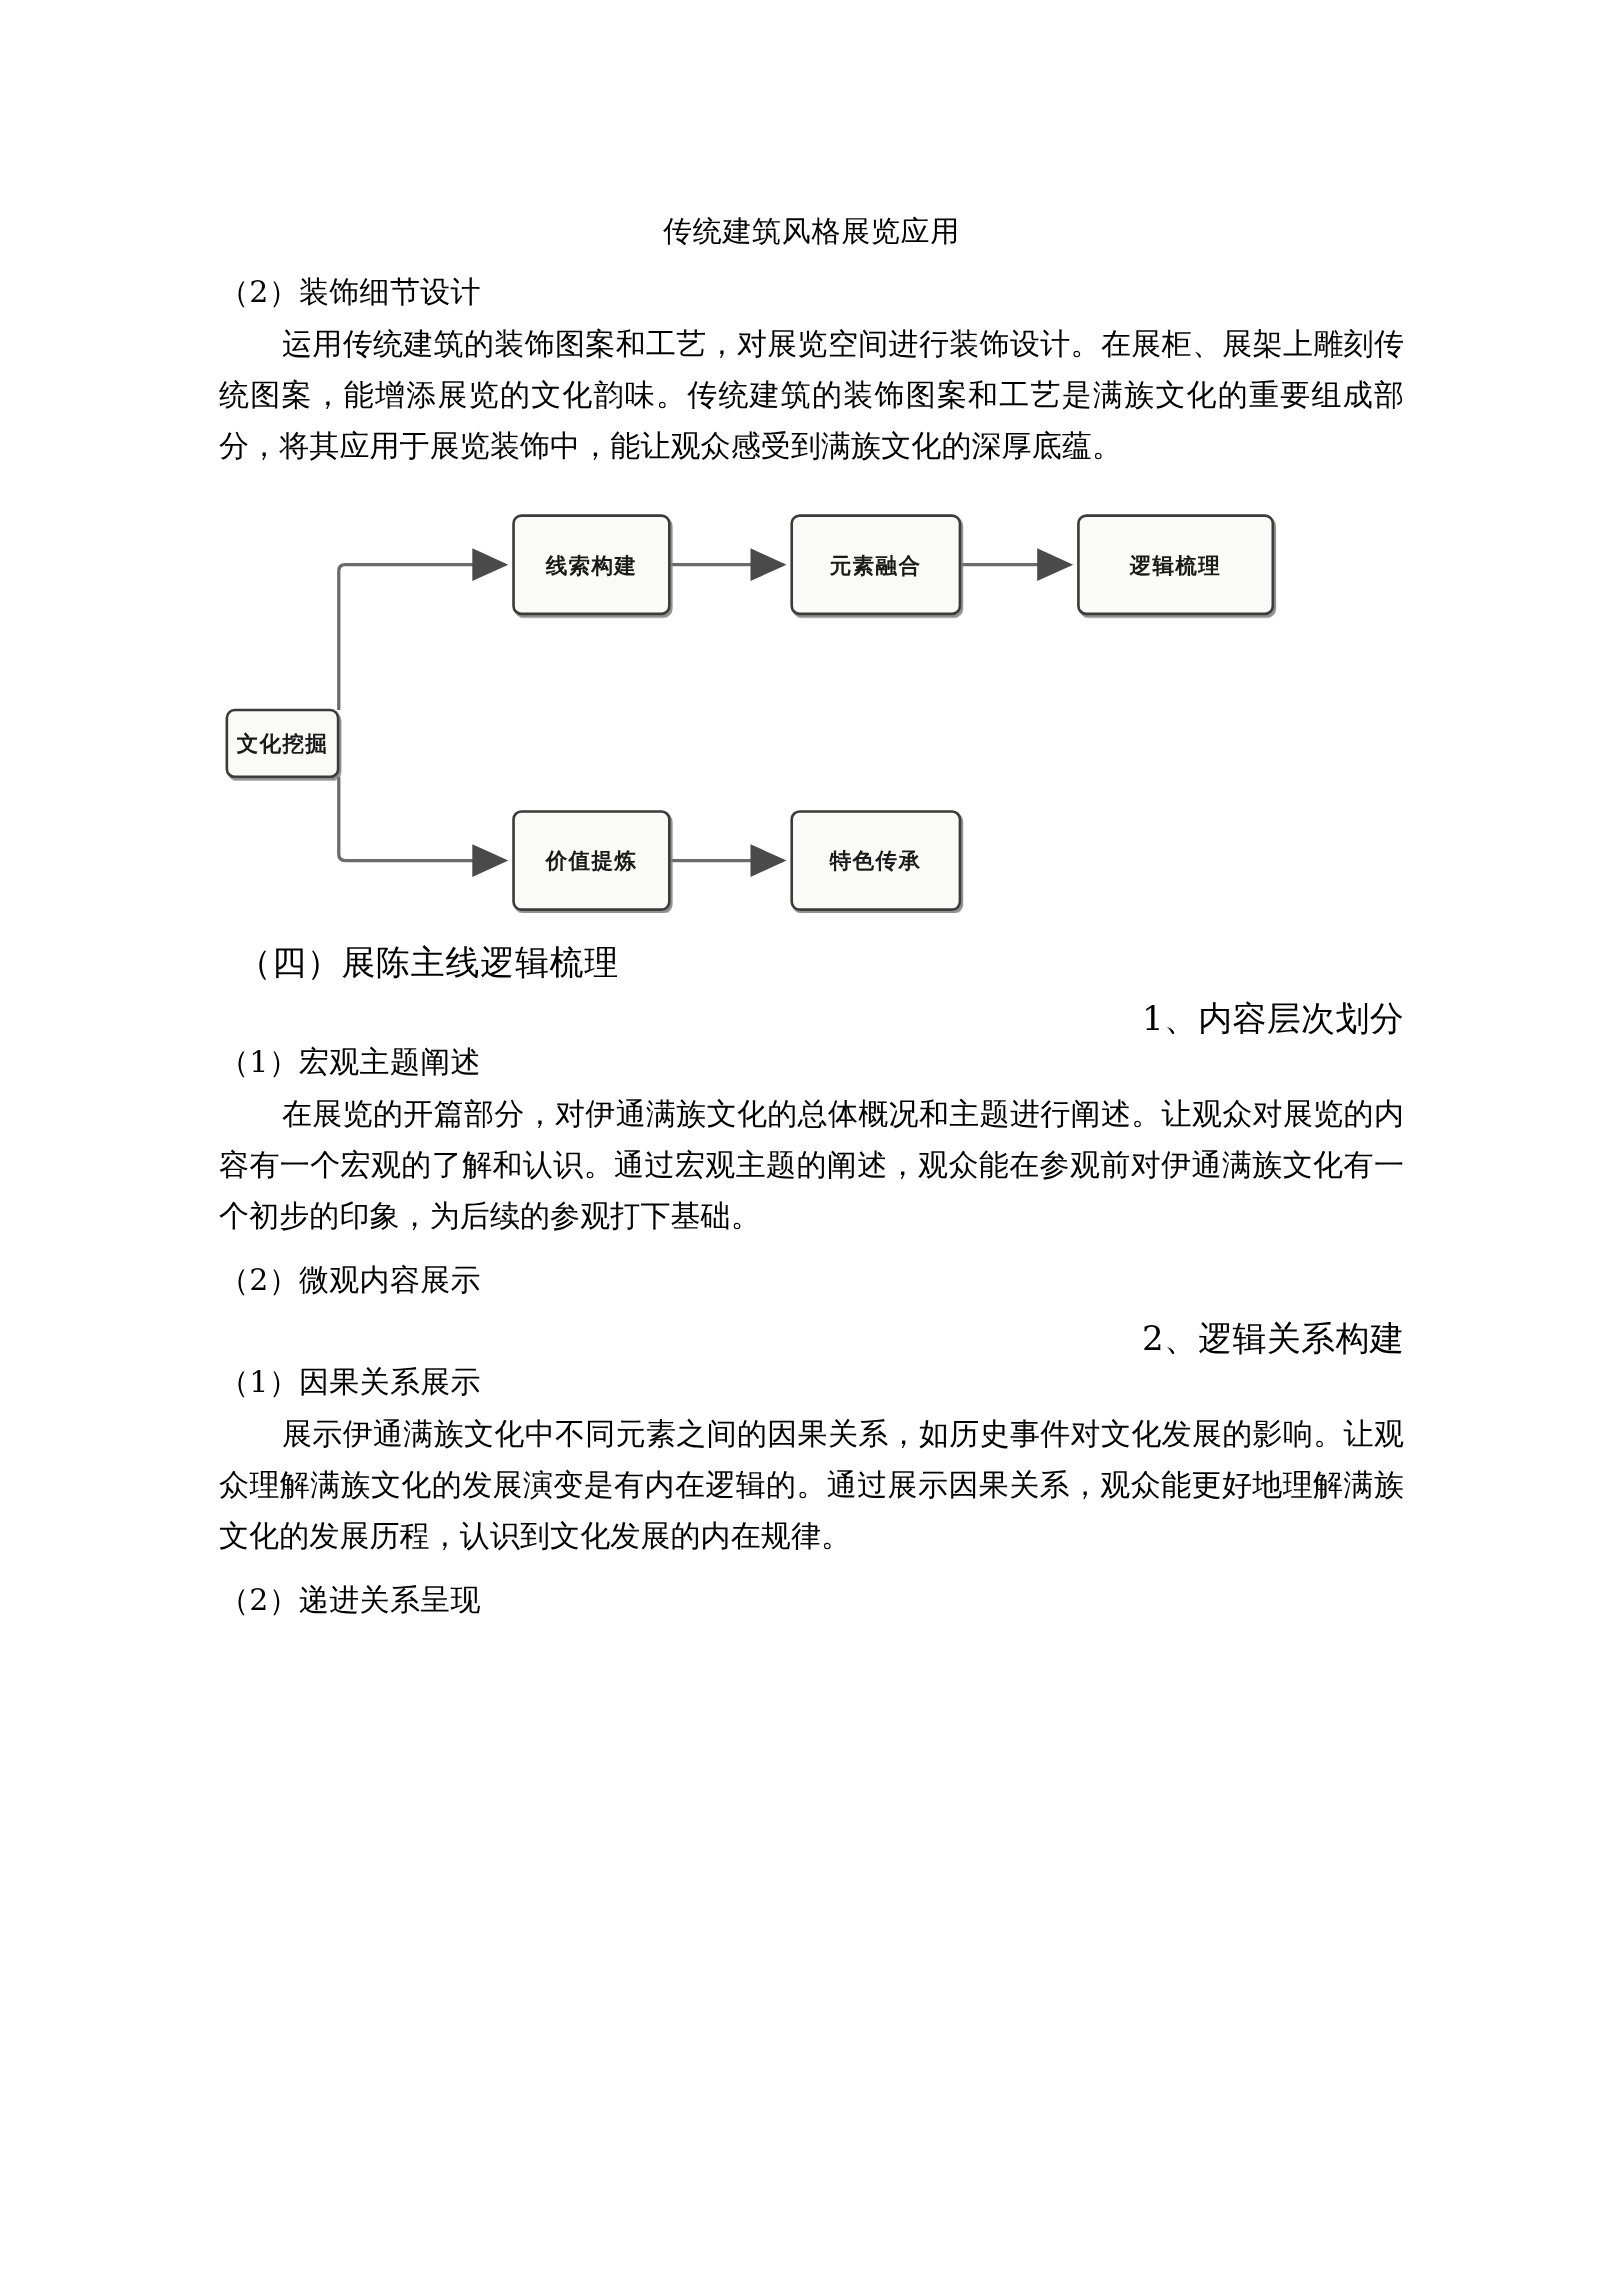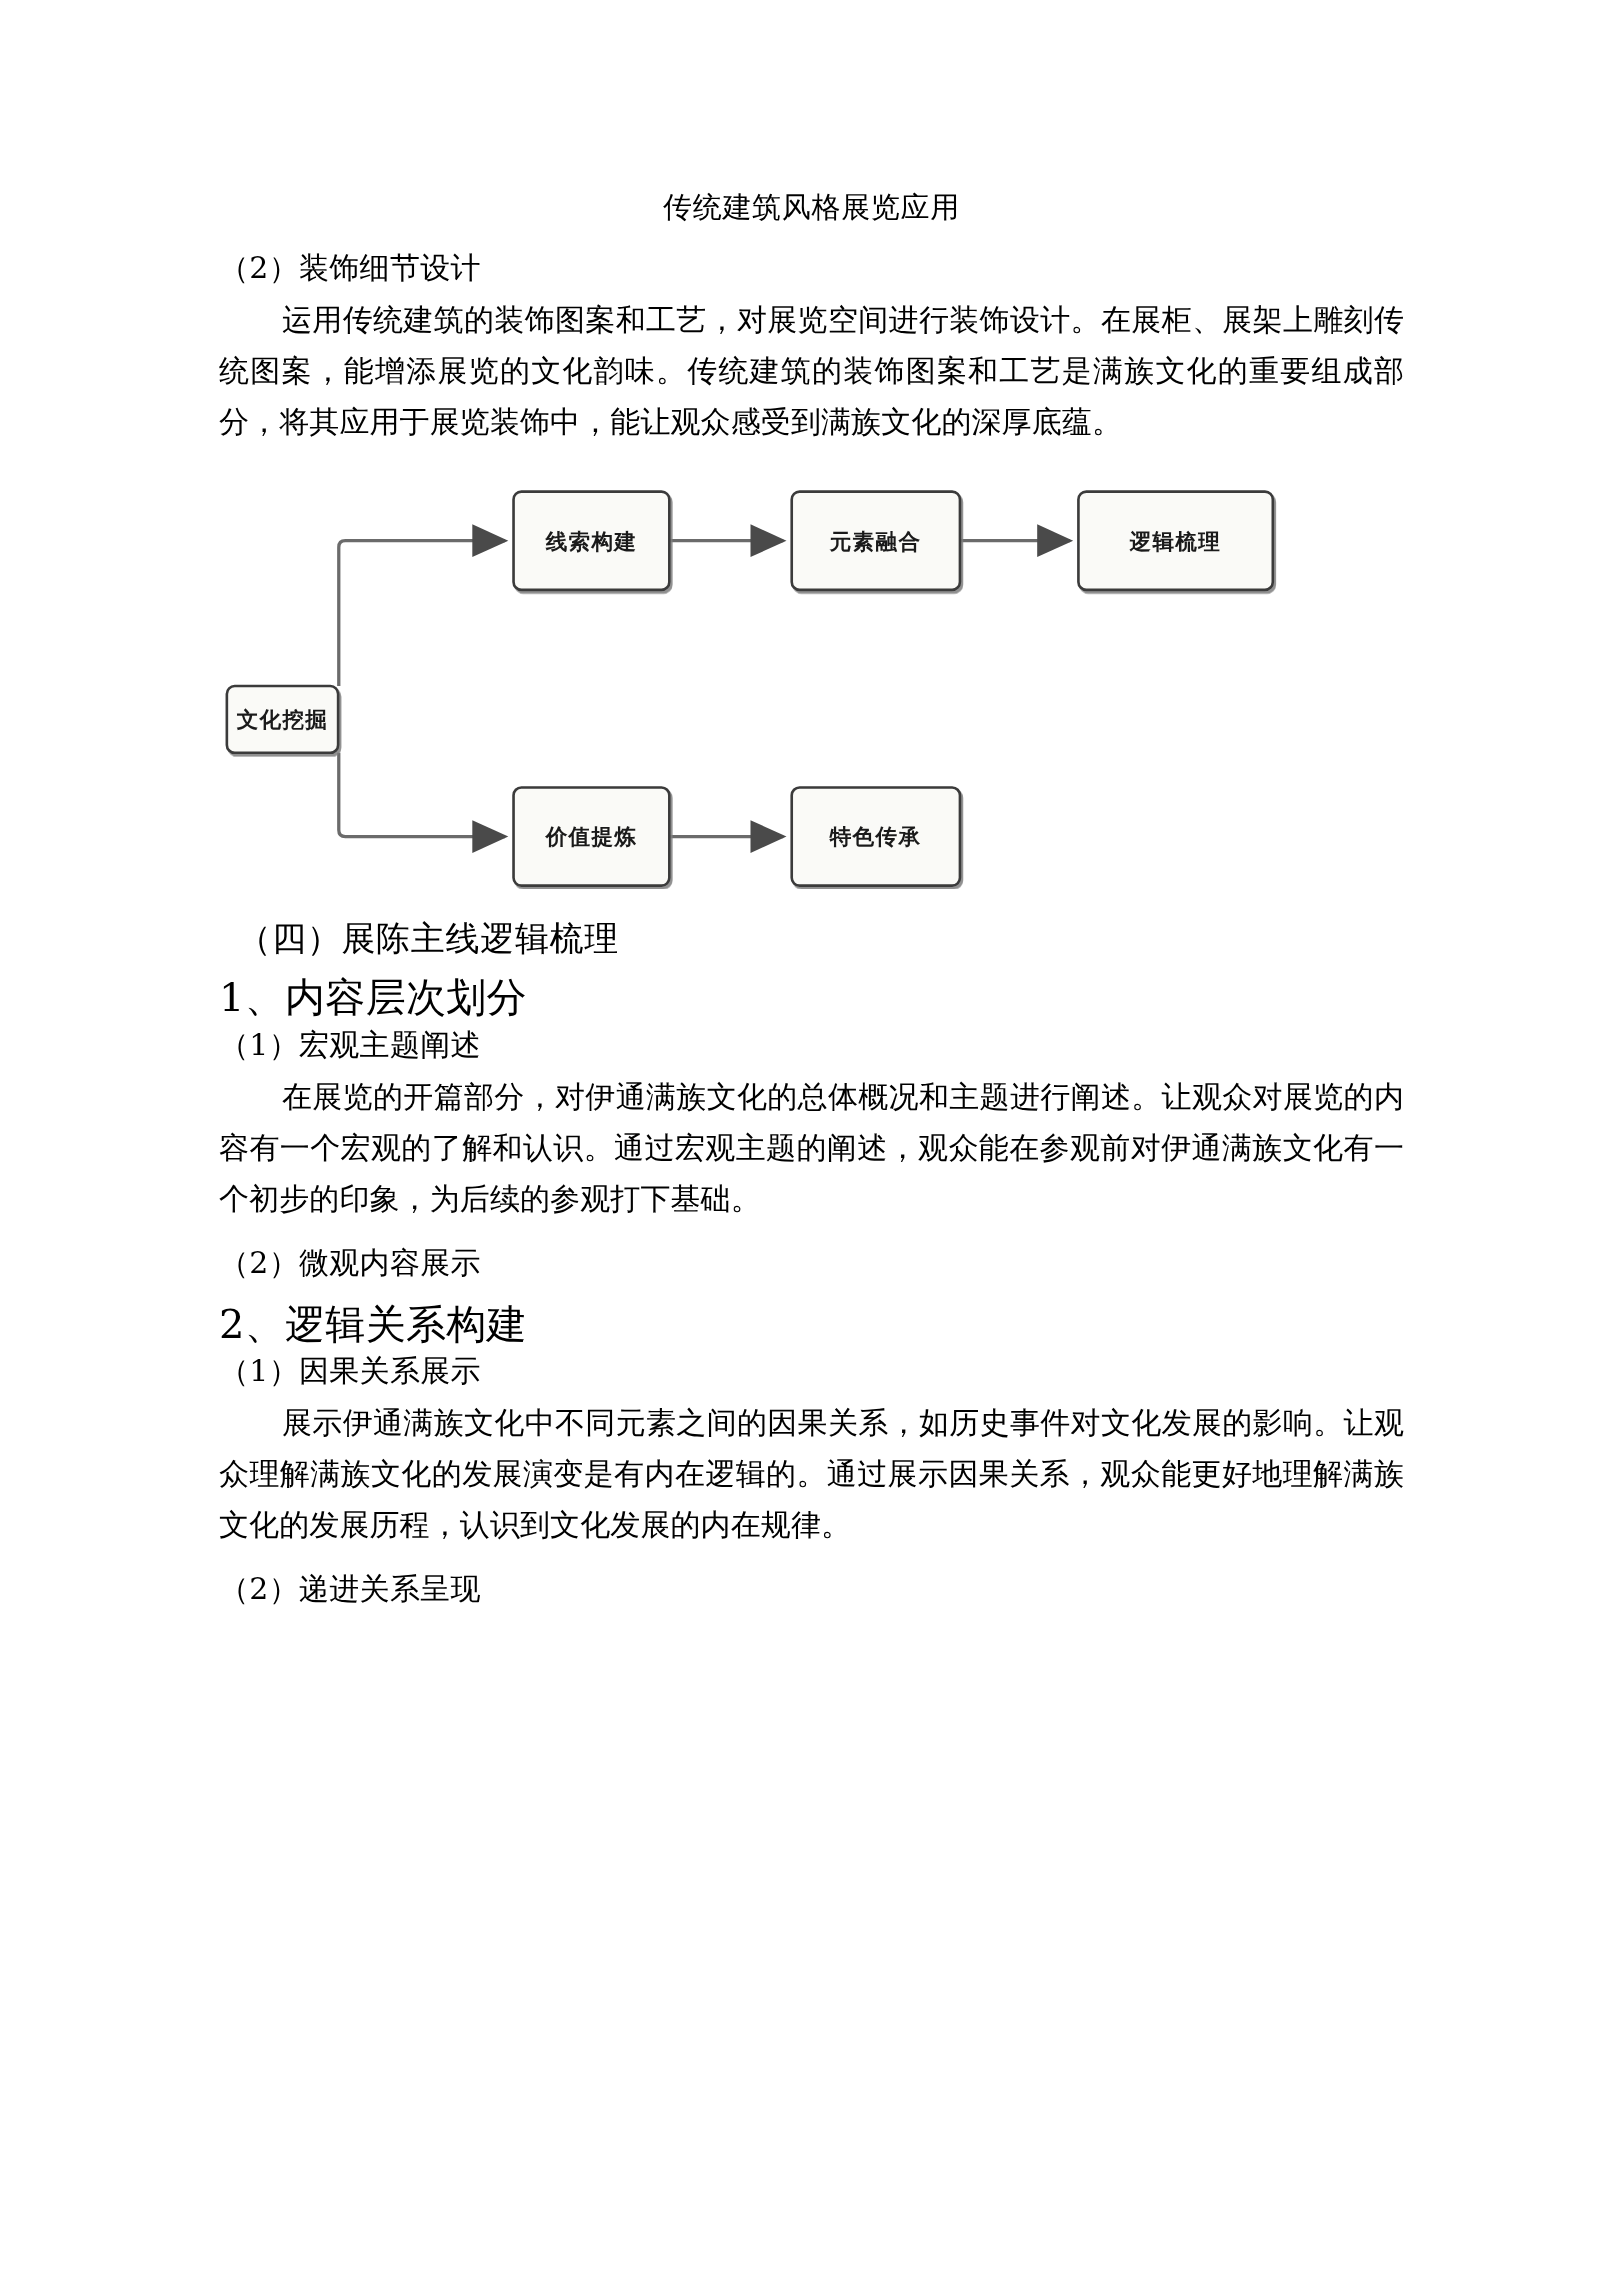--- a/index.html
+++ b/index.html
@@ -15,20 +15,21 @@
     -webkit-font-smoothing: antialiased;
   }
 
   .page {
     position: relative;
     width: 1623px;
     height: 1919px;
     background: #ffffff;
     box-sizing: border-box;
     padding: 0 219px;
+    margin-top: 24px;
   }
 
   .doc-title {
     text-align: center;
     font-family: "DejaVu Serif", "Liberation Serif", serif;
     font-size: 29px;
     line-height: 1.0;
     letter-spacing: 0.7px;
     padding-top: 193px;
     color: #000;
@@ -49,24 +50,25 @@
   }
   .h-big {
     font-size: 34px;
     line-height: 1.15;
     margin-top: 30px;
     padding-left: 18.3px;
     letter-spacing: 0.7px;
     font-family: Liberation Serif, serif;
   }
   .h-num {
-    font-size: 40px;
+    font-size: 34px;
     line-height: 1.12;
     margin-top: 17px;
     letter-spacing: 0.3px;
+    text-align: right;
   }
 
   
   .para {
     font-size: 30px;
     line-height: 1.70;
     text-align: justify;
     text-justify: inter-ideograph;
     text-indent: 63px;
     margin-top: 9.2px;

